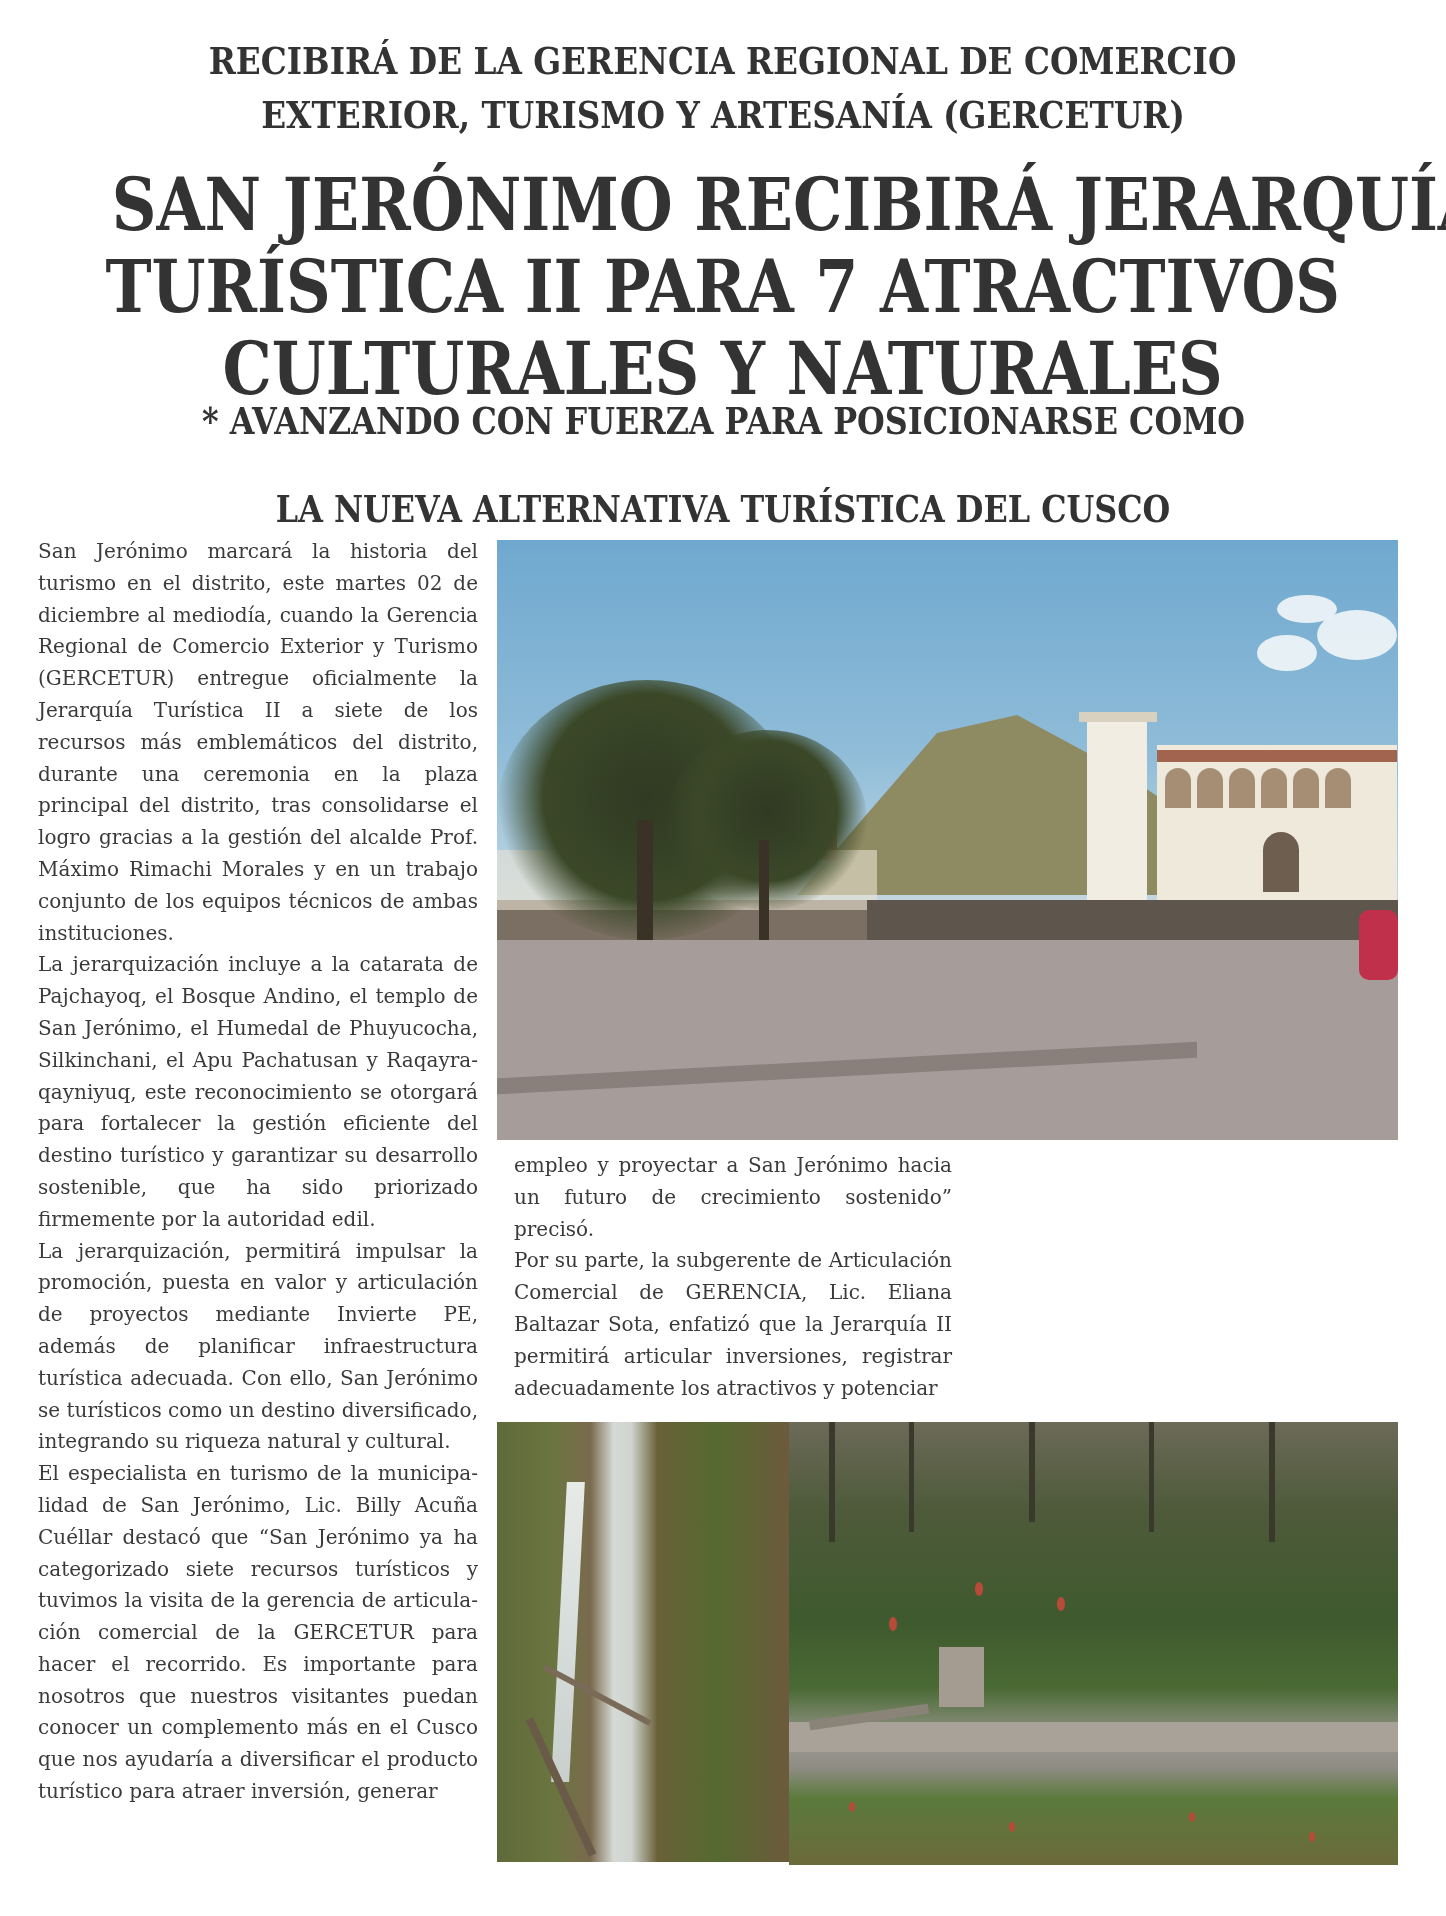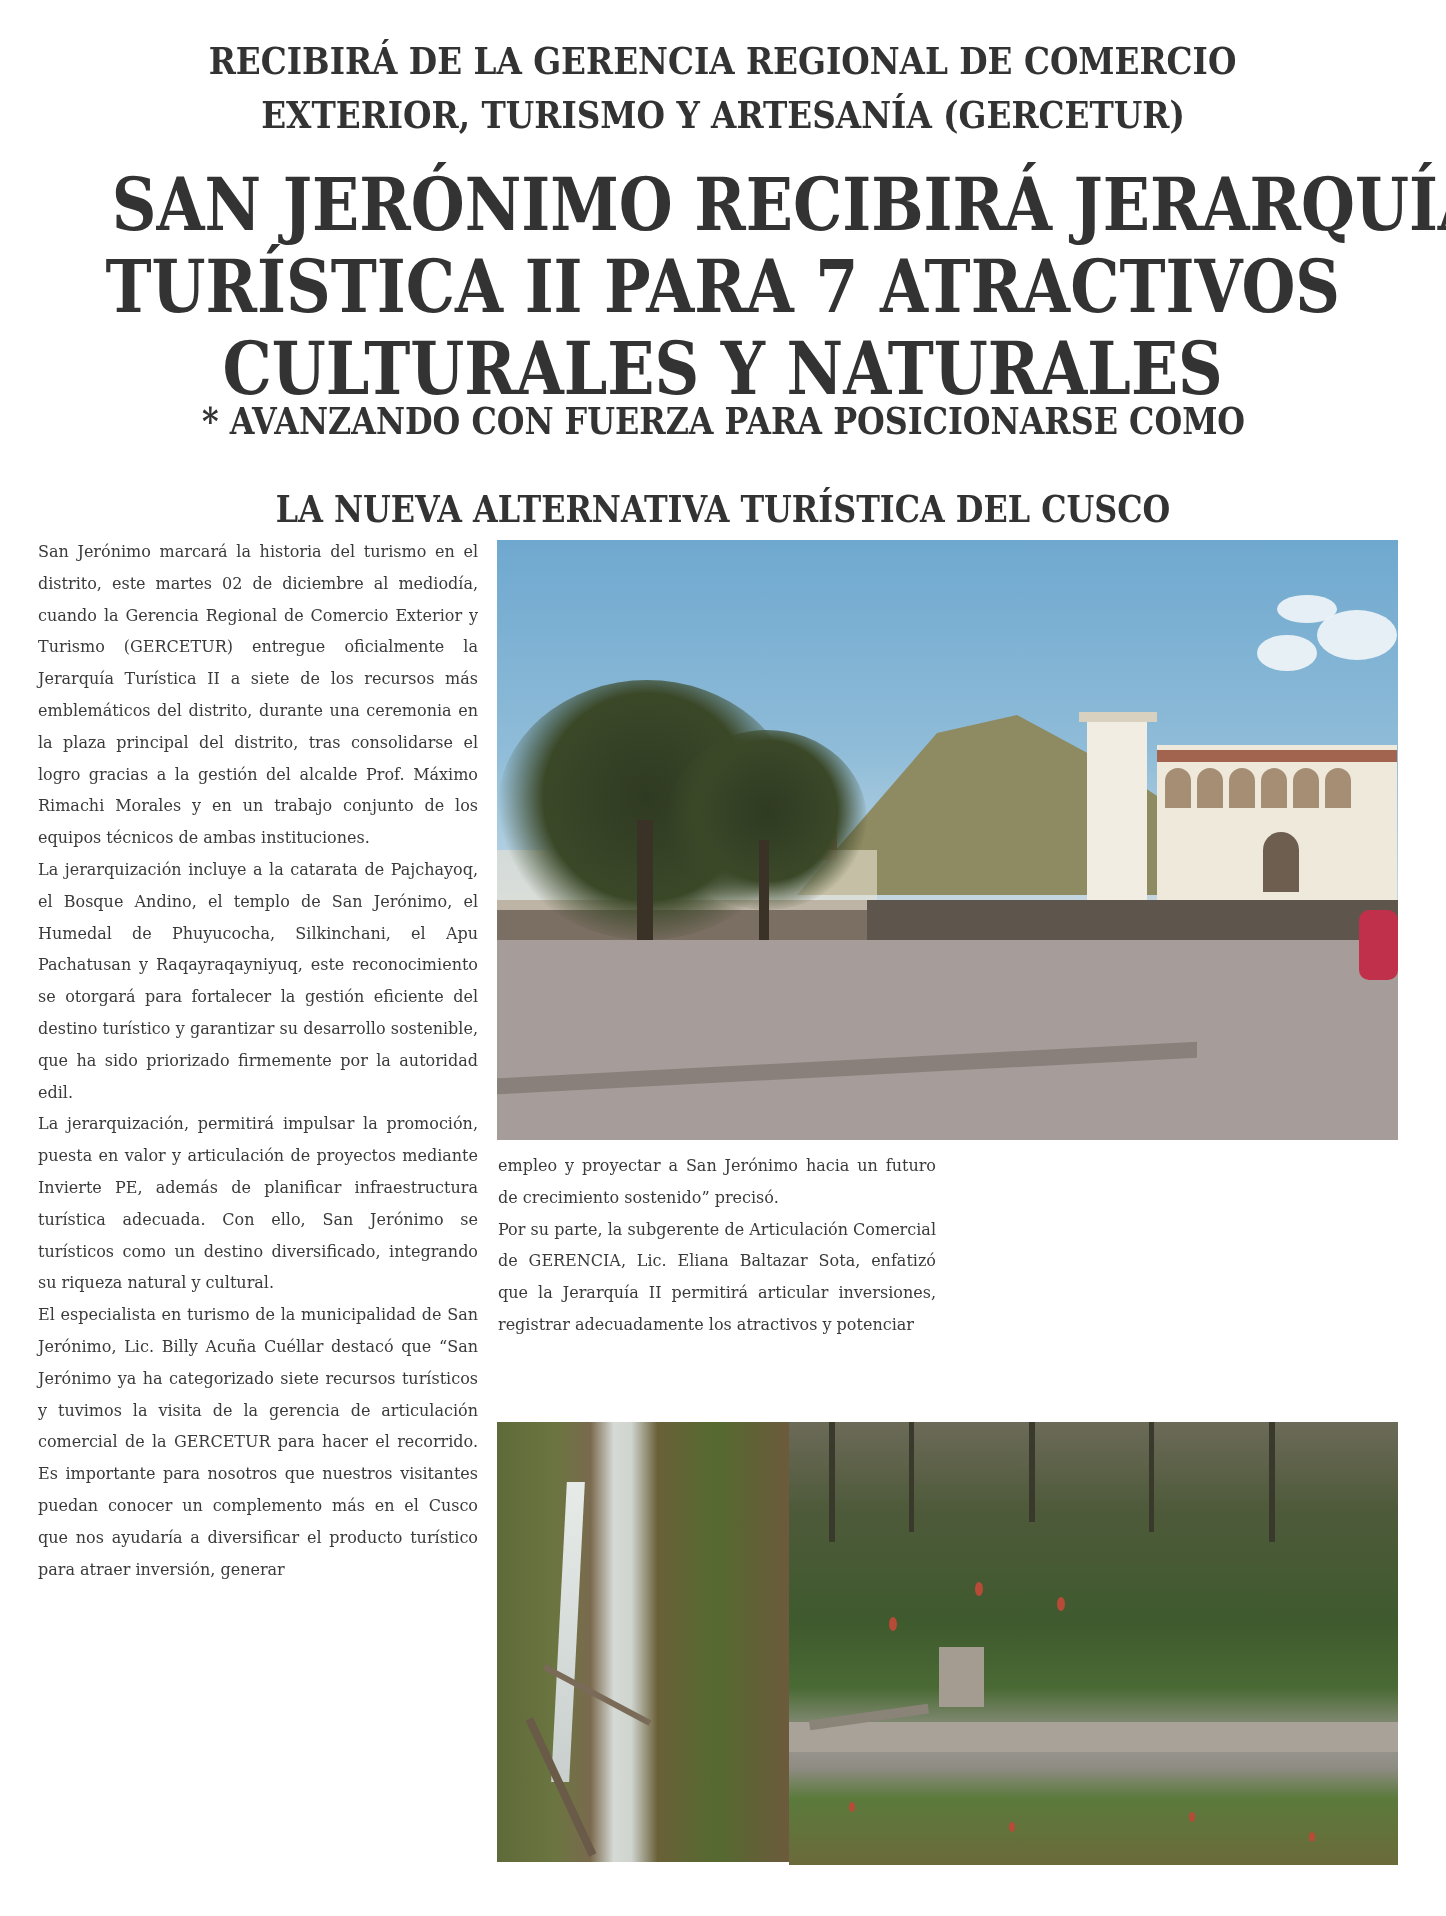--- a/index.html
+++ b/index.html
@@ -6,24 +6,24 @@
   body { width: 1446px; height: 1916px; position: relative; overflow: hidden; color: #333333; font-family: "DejaVu Serif", serif; }
   .hdr-line { position: absolute; left: 0; width: 1446px; text-align: center; white-space: nowrap; font-family: "DejaVu Serif", serif; font-weight: bold; color: #333333; }
   .hdr-line span { display: inline-block; transform-origin: center; }
   .kicker { font-size: 38px; line-height: 50px; text-align: center; }
   .kicker span { transform: scaleX(0.86); }
   .headline { font-size: 72px; line-height: 94px; }
   .headline span { transform: scaleX(0.86); }
   .deck { font-size: 37px; line-height: 50px; }
   .deck span { transform: scaleX(0.86); }
 
-  .col { position: absolute; font-family: "DejaVu Serif", serif; font-size: 16px; line-height: 31.8px; color: #3a3a3a; text-align: justify; hyphens: manual; }
+  .col { position: absolute; font-family: "DejaVu Serif", serif; font-size: 20px; line-height: 31.8px; color: #3a3a3a; text-align: justify; hyphens: manual; }
   .col p { margin: 0; }
   #col-left { left: 38px; top: 536px; width: 440px; }
-  #col-mid { left: 498px; top: 1150px; width: 438px; }
+  #col-mid { left: 514px; top: 1150px; width: 438px; }
   #col-right { left: 958px; top: 1150px; width: 438px; }
 
   .photo { position: absolute; overflow: hidden; }
   #photo-plaza { left: 497px; top: 540px; width: 901px; height: 600px;
     background: linear-gradient(180deg, #6fa8cf 0%, #8fbcd8 35%, #b7d2e2 55%, #c9d8de 62%, #8a8672 66%, #7a7568 72%, #8b8a86 80%, #a09a98 88%, #9c9592 100%); }
   #photo-falls { left: 497px; top: 1422px; width: 292px; height: 440px;
     background: linear-gradient(90deg, #5f6a3a 0%, #6b7540 20%, #7a6a4e 32%, #d6dad6 40%, #cfd4cf 46%, #6a6038 55%, #556a30 75%, #6c5a3c 100%); }
   #photo-forest { left: 789px; top: 1422px; width: 609px; height: 443px;
     background: linear-gradient(180deg, #6c6a58 0%, #4e5a3a 20%, #3f5a2e 45%, #4a6a34 60%, #9a9890 72%, #8f8c84 78%, #5b7a3c 85%, #6b6a3a 100%); }
 

